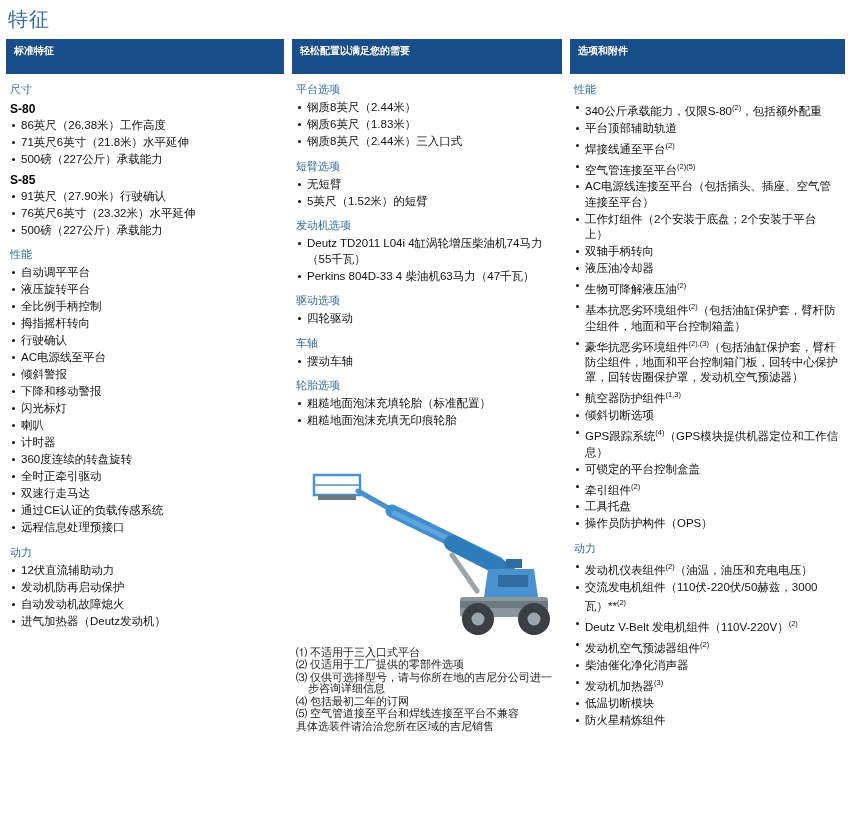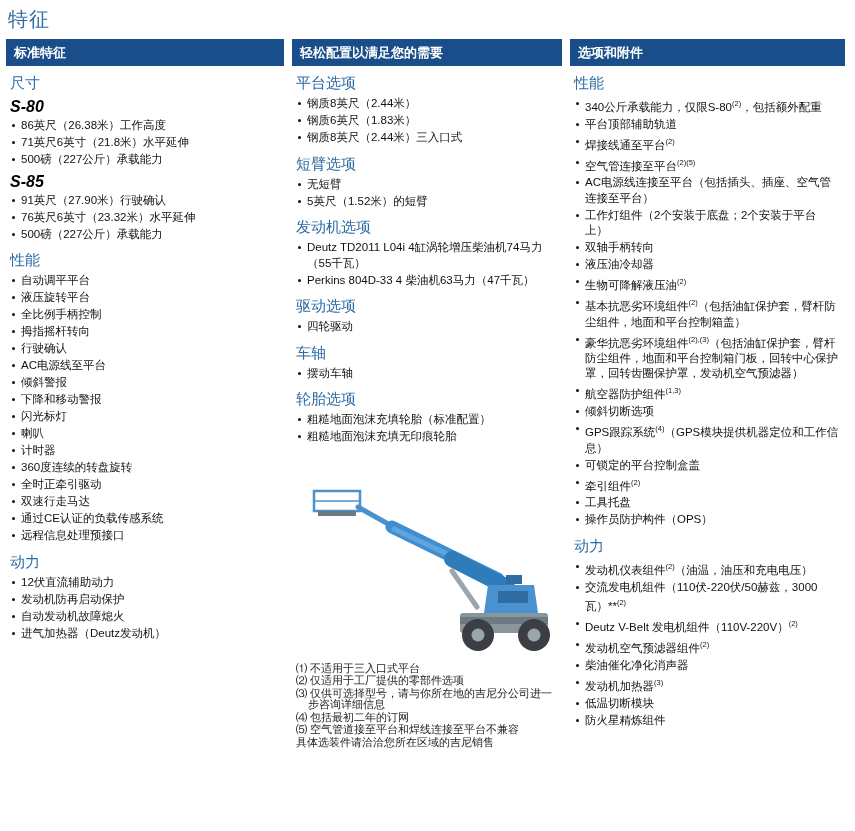--- a/index.html
+++ b/index.html
@@ -27,40 +27,39 @@
     padding: 0 6px;
   }
   .col { position: relative; }
   .col-1 { width: 278px; }
   .col-2 { width: 278px; padding-left: 8px;}
   .col-3 { width: 283px; padding-left: 8px;}
 
   .col-header {
     background: #1a4e8a;
     color: #ffffff;
-    font-size: 13px;
+    font-size: 10px;
     font-weight: bold;
-    padding: 5px 8px 4px 8px;
+    padding: 5px 8px 16px 8px;
     margin-bottom: 8px;
   }
   .col-body { padding: 0 6px 0 4px; }
 
   .sub-head {
     color: #2e6ca4;
-    font-size: 15px;
+    font-size: 11px;
     margin: 9px 0 3px 0;
     font-weight: normal;
   }
   .sub-head.first { margin-top: 0; }
   .model {
-    font-size: 16px;
+    font-size: 12px;
     font-weight: bold;
     color: #000;
     margin: 5px 0 2px 0;
-    font-style: italic;
   }
   ul.bullets {
     list-style: none;
     margin: 0 0 2px 0;
     padding: 0;
   }
   ul.bullets li {
     position: relative;
     padding-left: 11px;
     font-size: 11.5px;

